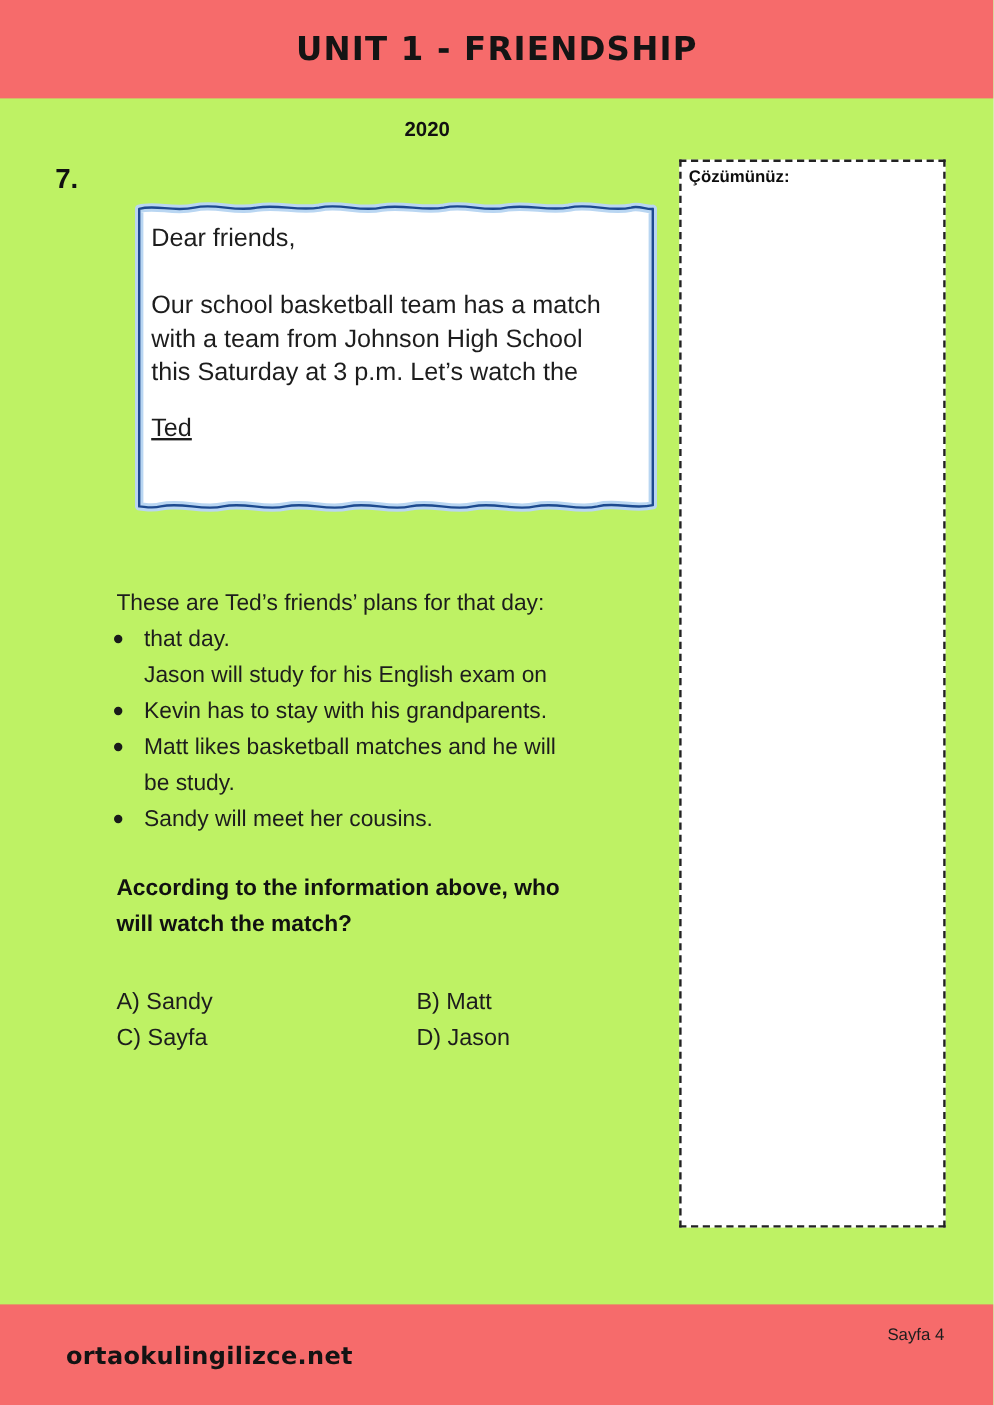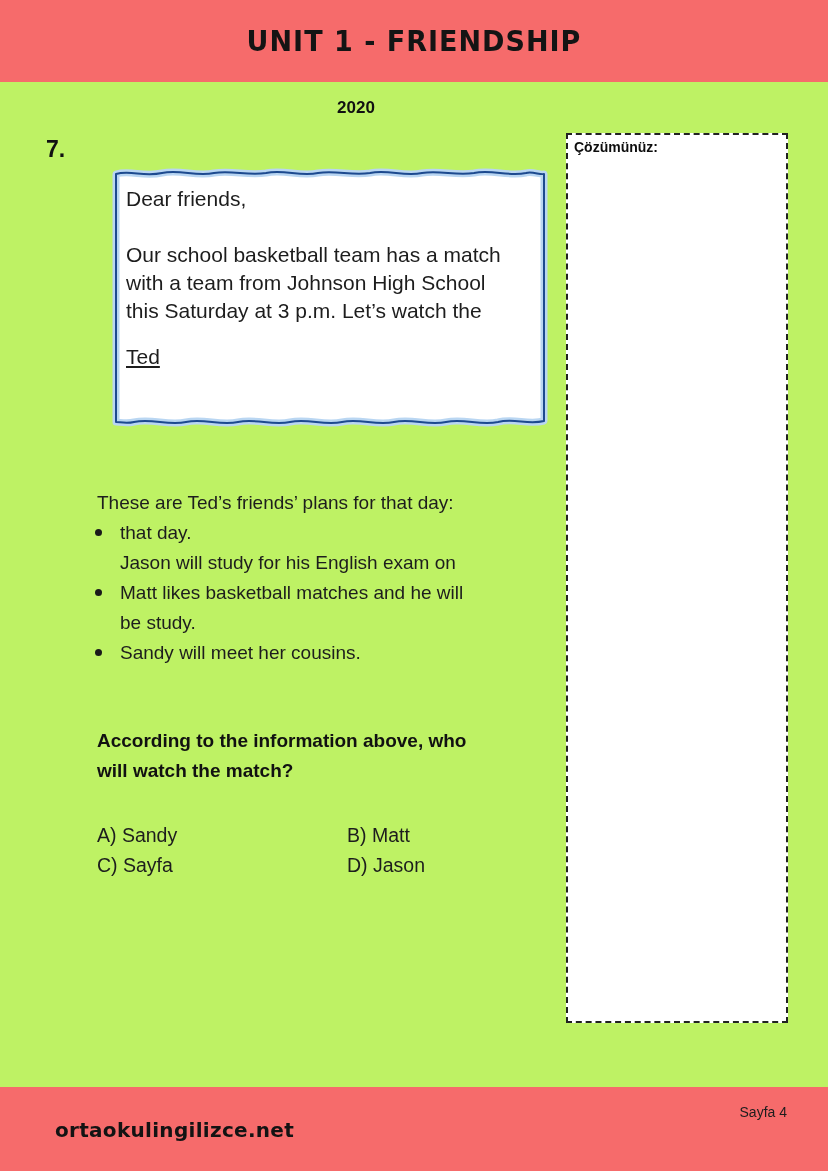--- a/index.html
+++ b/index.html
@@ -130,20 +130,26 @@
     <li>
       <span class="dot"></span>
       <div>
         <div class="line">that day.</div>
         <div class="line">Jason will study for his English exam on</div>
       </div>
     </li>
     <li>
       <span class="dot"></span>
       <div>
+        <div class="line">Kevin has to stay with his grandparents.</div>
+      </div>
+    </li>
+    <li>
+      <span class="dot"></span>
+      <div>
         <div class="line">Matt likes basketball matches and he will</div>
         <div class="line">be study.</div>
       </div>
     </li>
     <li>
       <span class="dot"></span>
       <div>
         <div class="line">Sandy will meet her cousins.</div>
       </div>
     </li>

